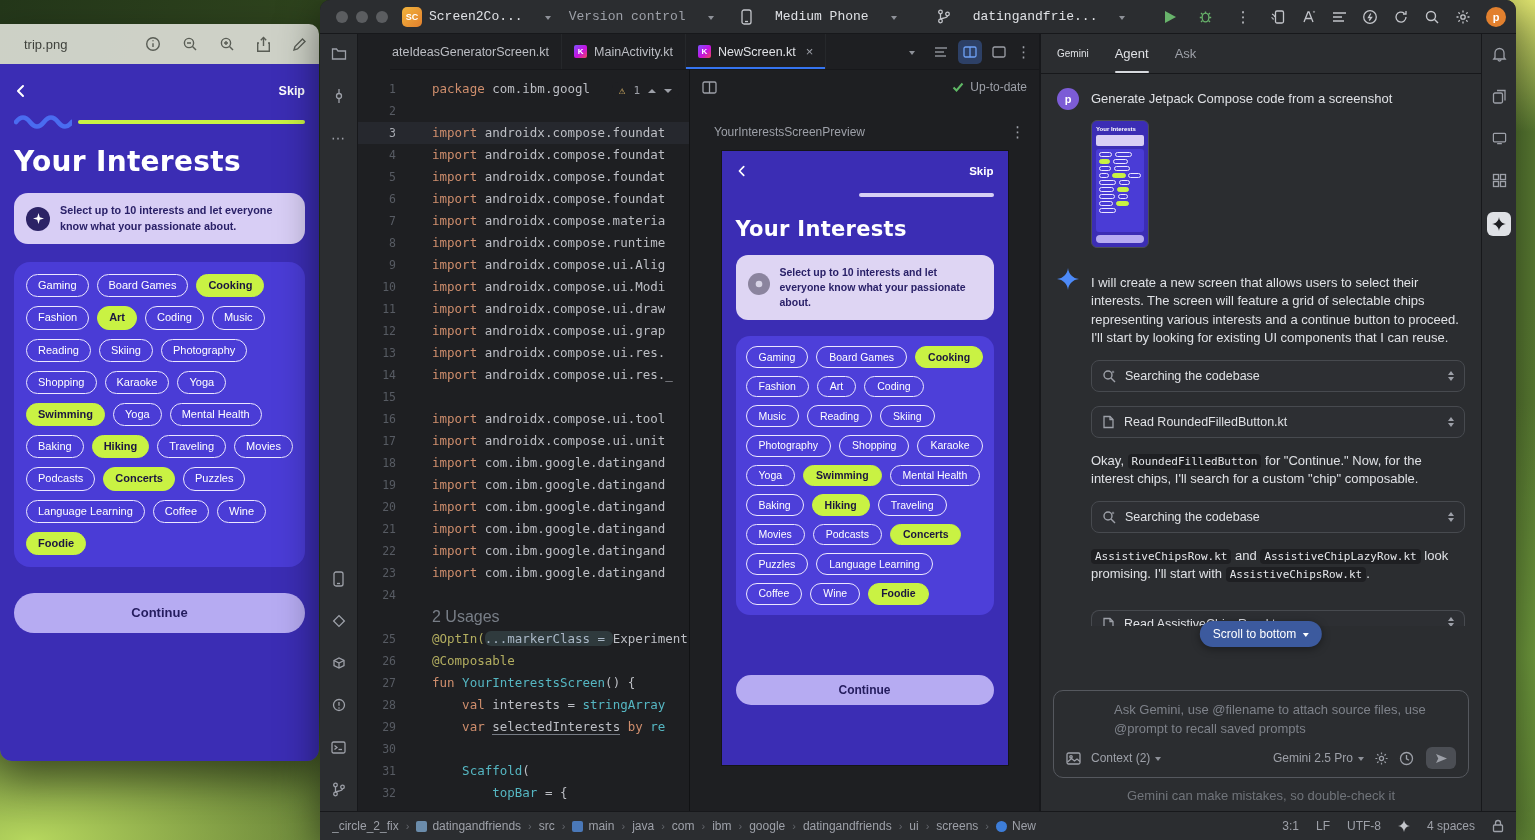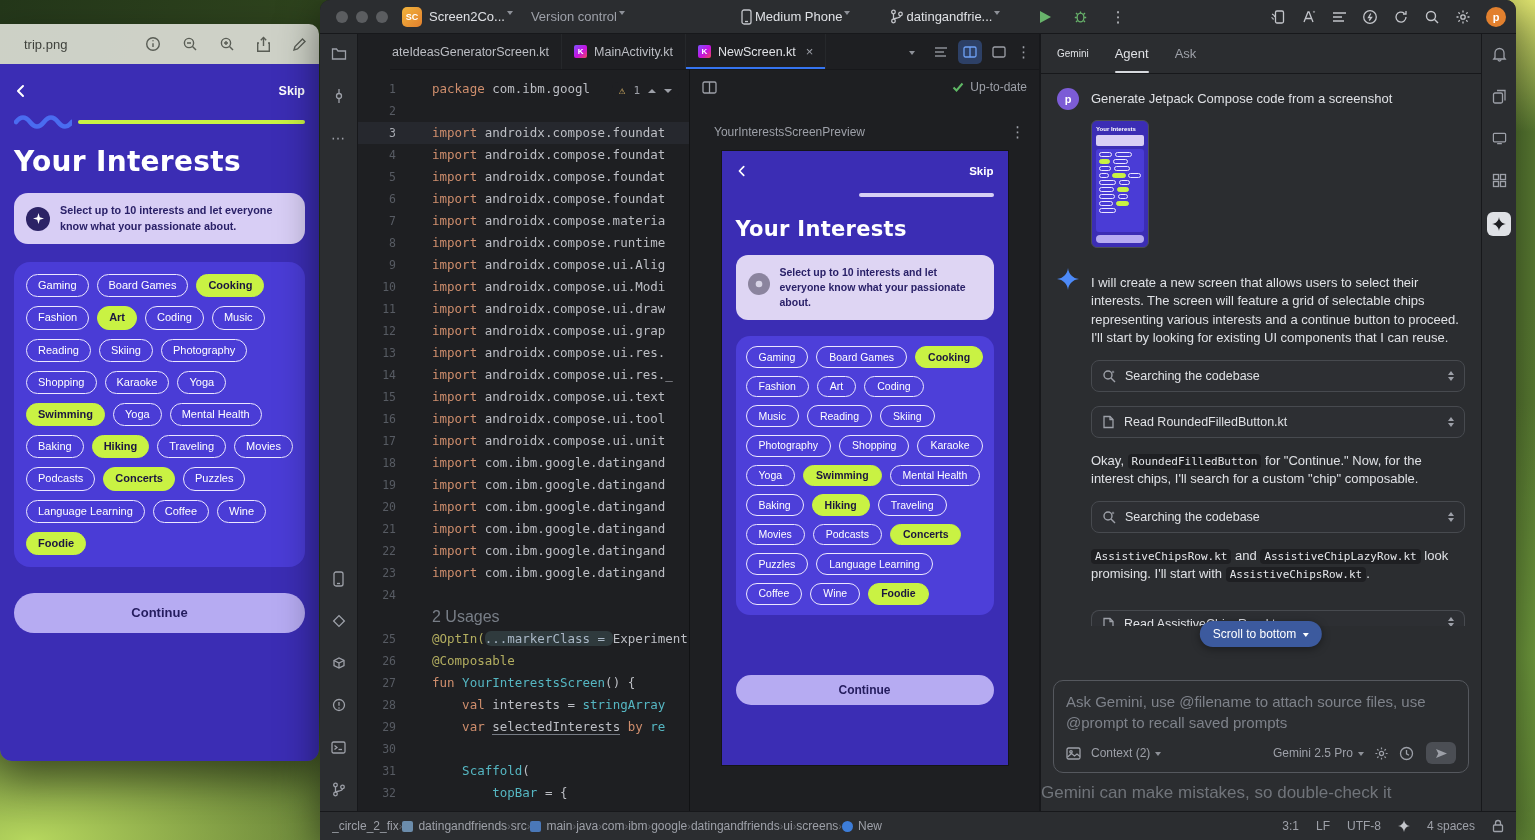--- a/index.html
+++ b/index.html
@@ -52,21 +52,21 @@
 .screen-b .s-chips{margin-top:16px;gap:8px 8px;border-radius:14px;padding:10px;background:#4d3fd9;}
 .screen-b .chip{font-size:10.5px;padding:3.5px 12px;border-width:1.2px;border-radius:12px;}
 .screen-b .s-btn{margin-top:60px;height:30px;border-radius:16px;font-size:12px;}
 
 
 .ide{position:absolute;left:320px;top:0;width:1196px;height:840px;background:#1e1f22;border-radius:10px 10px 0 0;display:flex;flex-direction:column;overflow:hidden;box-shadow:0 10px 40px rgba(0,0,0,.5);}
 .tbar{height:34px;background:#2b2d30;display:flex;align-items:center;position:relative;padding:8px 10px;border-bottom:1px solid #17181b;flex:0 0 auto;}
 .traffic{display:flex;gap:8px;margin:0 14px 0 6px;}
 .traffic i{width:12px;height:12px;border-radius:50%;background:#5b5d60;}
 .badge{width:20px;height:20px;border-radius:5px;background:linear-gradient(135deg,#f2b43c,#e2802e);color:#fff;font-size:9px;font-weight:700;display:flex;align-items:center;justify-content:center;margin-right:7px;}
-.tb-item{display:flex;align-items:flex-start;gap:2px;font-size:13px;color:#dfe1e5;margin-right:18px;white-space:nowrap;}
+.tb-item{display:flex;align-items:center;gap:22px;font-size:13px;color:#dfe1e5;margin-right:18px;white-space:nowrap;font-family:Liberation Mono, monospace;}
 .tb-item.dim{color:#9da0a8;}
 .chev{width:0;height:0;border-left:3.5px solid transparent;border-right:3.5px solid transparent;border-top:4px solid #8e9198;margin-top:2px;}
 .chev.light{border-top-color:#fff;}
 .tb-center{position:absolute;left:420px;display:flex;align-items:center;gap:22px;}
 .tb-right{position:absolute;right:10px;display:flex;align-items:center;gap:15px;}
 .play{width:0;height:0;border-left:11px solid #68b36b;border-top:6.5px solid transparent;border-bottom:6.5px solid transparent;}
 .avatar{width:20px;height:20px;border-radius:50%;background:#e2802e;color:#fff;font-size:11px;font-weight:700;display:flex;align-items:center;justify-content:center;}
 .kebab{color:#c3c5ca;font-size:15px;line-height:1;}
 
 .main{flex:1;display:flex;min-height:0;}
@@ -144,30 +144,30 @@
 .gpara{font-size:13px;line-height:1.42;color:#dfe1e5;margin:10px 0 12px;}
 .icode{font-family:"DejaVu Sans Mono",monospace;font-size:11px;background:#1e1f22;border-radius:4px;padding:1px 4px;color:#e4e6ea;}
 .gaction{height:32px;background:#2d2f33;border:1px solid #474a4f;border-radius:8px;display:flex;align-items:center;gap:9px;padding:0 10px;margin:12px 0 14px;color:#dfe1e5;}
 .galabel{font-size:12.5px;flex:1;white-space:nowrap;overflow:hidden;}
 .gaction.partial{height:16px;overflow:hidden;margin:26px 0 0;border-radius:8px 8px 0 0;border-bottom:none;align-items:flex-start;padding-top:6px;}
 .updown{display:flex;flex-direction:column;gap:2px;align-items:center;}
 .updown .u{width:0;height:0;border-left:3.5px solid transparent;border-right:3.5px solid transparent;border-bottom:4px solid #9da0a8;}
 .updown .dn{width:0;height:0;border-left:3.5px solid transparent;border-right:3.5px solid transparent;border-top:4px solid #9da0a8;}
 .gscroll{position:absolute;left:50%;transform:translateX(-50%);bottom:164px;background:#3c5a9e;color:#fff;font-size:12px;display:flex;align-items:center;gap:7px;padding:6px 13px;border-radius:15px;z-index:5;box-shadow:0 2px 8px rgba(0,0,0,.4);white-space:nowrap;}
 .ginput{margin:8px 12px 4px;border:1px solid #55585e;border-radius:10px;padding:10px 12px 8px;flex:0 0 auto;}
-.gplace{font-size:15px;color:#7e828a;line-height:1.45;min-height:38px;}
+.gplace{font-size:13px;color:#7e828a;line-height:1.45;min-height:38px;margin-left:48px;}
 .ginput-row{display:flex;align-items:center;gap:10px;margin-top:8px;color:#9da0a8;}
 .gctx{display:flex;align-items:center;gap:5px;font-size:12px;color:#9da0a8;}
 .gmodel{margin-left:auto;display:flex;align-items:center;gap:5px;font-size:12px;color:#9da0a8;}
 .gsend{width:30px;height:22px;border-radius:6px;background:#4b4e54;display:flex;align-items:center;justify-content:center;margin-left:2px;}
-.gfoot{font-size:17px;color:#70747a;padding:6px 0 8px;flex:0 0 auto;}
+.gfoot{text-align:center;font-size:13px;color:#70747a;padding:6px 0 8px;flex:0 0 auto;}
 
 
 .sbar{height:29px;background:#2b2d30;border-top:1px solid #17181b;display:flex;align-items:center;padding:0 12px;font-size:12px;color:#9da0a8;gap:7px;flex:0 0 auto;}
-.crumbs{display:flex;align-items:center;overflow:hidden;white-space:nowrap;}
+.crumbs{display:flex;align-items:center;gap:7px;overflow:hidden;white-space:nowrap;}
 .crumb{display:flex;align-items:center;gap:5px;}
 .csep{color:#63666c;font-size:11px;}
 .cicon{width:11px;height:11px;border-radius:2px;display:inline-block;}
 .cicon.module{background:#6b8cab;}
 .cicon.folder{background:#4a78b8;}
 .cicon.class{background:#3d7dd8;border-radius:50%;}
 .sright{margin-left:auto;display:flex;align-items:center;gap:17px;white-space:nowrap;}
 </style>
 </head>
 <body>
@@ -488,21 +488,21 @@
               <div class="cl"><span class="gut">5</span><span class="ct"><span class="tk-k">import </span><span class="tk-p">androidx.compose.foundat</span></span></div>
               <div class="cl"><span class="gut">6</span><span class="ct"><span class="tk-k">import </span><span class="tk-p">androidx.compose.foundat</span></span></div>
               <div class="cl"><span class="gut">7</span><span class="ct"><span class="tk-k">import </span><span class="tk-p">androidx.compose.materia</span></span></div>
               <div class="cl"><span class="gut">8</span><span class="ct"><span class="tk-k">import </span><span class="tk-p">androidx.compose.runtime</span></span></div>
               <div class="cl"><span class="gut">9</span><span class="ct"><span class="tk-k">import </span><span class="tk-p">androidx.compose.ui.Alig</span></span></div>
               <div class="cl"><span class="gut">10</span><span class="ct"><span class="tk-k">import </span><span class="tk-p">androidx.compose.ui.Modi</span></span></div>
               <div class="cl"><span class="gut">11</span><span class="ct"><span class="tk-k">import </span><span class="tk-p">androidx.compose.ui.draw</span></span></div>
               <div class="cl"><span class="gut">12</span><span class="ct"><span class="tk-k">import </span><span class="tk-p">androidx.compose.ui.grap</span></span></div>
               <div class="cl"><span class="gut">13</span><span class="ct"><span class="tk-k">import </span><span class="tk-p">androidx.compose.ui.res.</span></span></div>
               <div class="cl"><span class="gut">14</span><span class="ct"><span class="tk-k">import </span><span class="tk-p">androidx.compose.ui.res._</span></span></div>
-              <div class="cl"><span class="gut">15</span><span class="ct"><span class="tk-k">import </span><span class="tk-p">androidx.compose.ui.text</span></span></div>
+              <div class="cl"><span class="gut">15</span></div>
               <div class="cl"><span class="gut">16</span><span class="ct"><span class="tk-k">import </span><span class="tk-p">androidx.compose.ui.tool</span></span></div>
               <div class="cl"><span class="gut">17</span><span class="ct"><span class="tk-k">import </span><span class="tk-p">androidx.compose.ui.unit</span></span></div>
               <div class="cl"><span class="gut">18</span><span class="ct"><span class="tk-k">import </span><span class="tk-p">com.ibm.google.datingand</span></span></div>
               <div class="cl"><span class="gut">19</span><span class="ct"><span class="tk-k">import </span><span class="tk-p">com.ibm.google.datingand</span></span></div>
               <div class="cl"><span class="gut">20</span><span class="ct"><span class="tk-k">import </span><span class="tk-p">com.ibm.google.datingand</span></span></div>
               <div class="cl"><span class="gut">21</span><span class="ct"><span class="tk-k">import </span><span class="tk-p">com.ibm.google.datingand</span></span></div>
               <div class="cl"><span class="gut">22</span><span class="ct"><span class="tk-k">import </span><span class="tk-p">com.ibm.google.datingand</span></span></div>
               <div class="cl"><span class="gut">23</span><span class="ct"><span class="tk-k">import </span><span class="tk-p">com.ibm.google.datingand</span></span></div>
               <div class="cl"><span class="gut">24</span><span class="ct"></span></div>
               <div class="cl"><span class="gut"></span><span class="ct hint">2 Usages</span></div>

